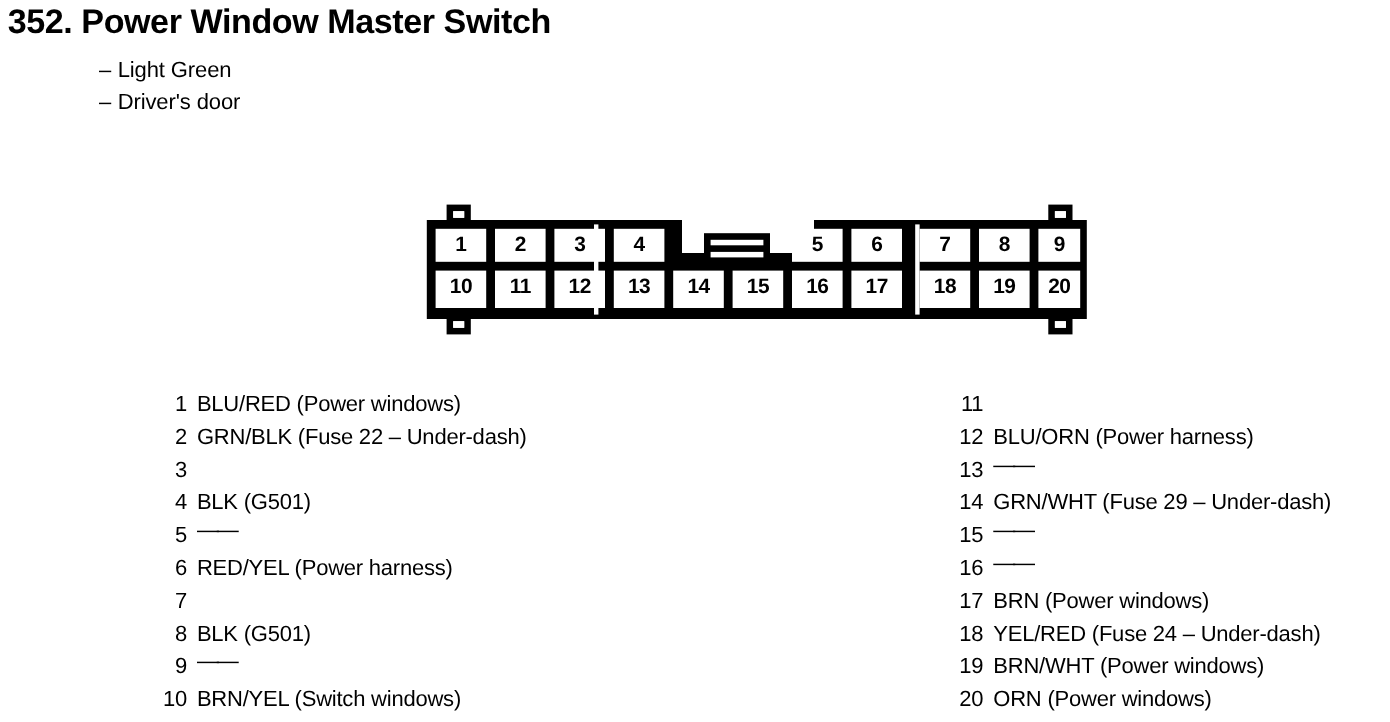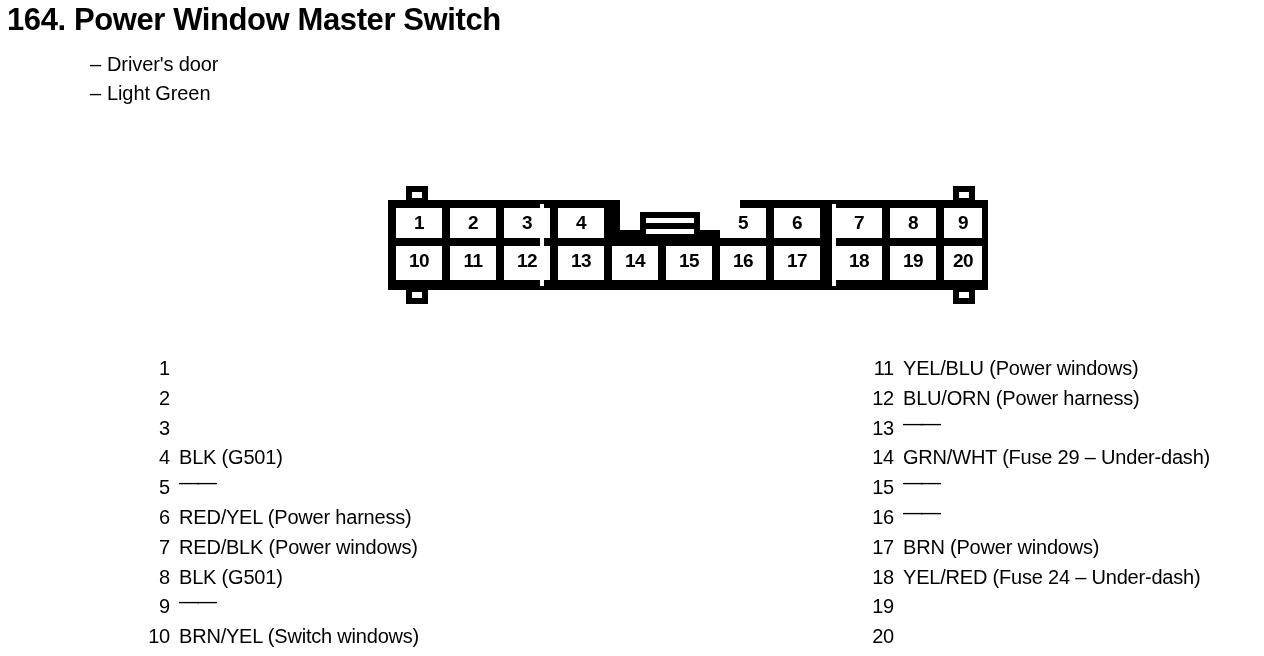--- a/index.html
+++ b/index.html
@@ -134,28 +134,28 @@
   }
   .pin-desc.empty {
     position: relative;
     top: -5px;
     letter-spacing: -2px;
   }
 </style>
 </head>
 <body>
 
-<div id="page-title">164. Power Window Master Switch</div>
+<div id="page-title">352. Power Window Master Switch</div>
 
 <div id="subtitle-list">
   <div class="subtitle-row">
+    <span class="subtitle-dash">–</span><span>Light Green</span>
+  </div>
+  <div class="subtitle-row">
     <span class="subtitle-dash">–</span><span>Driver's door</span>
-  </div>
-  <div class="subtitle-row">
-    <span class="subtitle-dash">–</span><span>Light Green</span>
   </div>
 </div>
 
 <div id="connector">
 
   <div class="conn-tab tab-tl">
       <i></i>
     </div>
   <div class="conn-tab tab-tr">
       <i></i>
@@ -201,60 +201,60 @@
   <div class="pin" style="left:332px; top:60px; width:46px; height:34px;">16</div>
   <div class="pin" style="left:386px; top:60px; width:46px; height:34px;">17</div>
   <div class="pin" style="left:448px; top:60px; width:46px; height:34px;">18</div>
   <div class="pin" style="left:502px; top:60px; width:46px; height:34px;">19</div>
   <div class="pin" style="left:556px; top:60px; width:38px; height:34px;">20</div>
 </div>
 
 <div class="pin-list" id="pin-list-left">
     <div class="pin-row">
       <span class="pin-num">1</span>
+      <span class="pin-desc">BLU/RED (Power windows)</span>
     </div>
     <div class="pin-row">
       <span class="pin-num">2</span>
+      <span class="pin-desc">GRN/BLK (Fuse 22 – Under-dash)</span>
     </div>
     <div class="pin-row">
       <span class="pin-num">3</span>
     </div>
     <div class="pin-row">
       <span class="pin-num">4</span>
       <span class="pin-desc">BLK (G501)</span>
     </div>
     <div class="pin-row">
       <span class="pin-num">5</span>
       <span class="pin-desc empty">——</span>
     </div>
     <div class="pin-row">
       <span class="pin-num">6</span>
       <span class="pin-desc">RED/YEL (Power harness)</span>
     </div>
     <div class="pin-row">
       <span class="pin-num">7</span>
-      <span class="pin-desc">RED/BLK (Power windows)</span>
     </div>
     <div class="pin-row">
       <span class="pin-num">8</span>
       <span class="pin-desc">BLK (G501)</span>
     </div>
     <div class="pin-row">
       <span class="pin-num">9</span>
       <span class="pin-desc empty">——</span>
     </div>
     <div class="pin-row">
       <span class="pin-num">10</span>
       <span class="pin-desc">BRN/YEL (Switch windows)</span>
     </div>
   </div>
 <div class="pin-list" id="pin-list-right">
     <div class="pin-row">
       <span class="pin-num">11</span>
-      <span class="pin-desc">YEL/BLU (Power windows)</span>
     </div>
     <div class="pin-row">
       <span class="pin-num">12</span>
       <span class="pin-desc">BLU/ORN (Power harness)</span>
     </div>
     <div class="pin-row">
       <span class="pin-num">13</span>
       <span class="pin-desc empty">——</span>
     </div>
     <div class="pin-row">
@@ -272,17 +272,19 @@
     <div class="pin-row">
       <span class="pin-num">17</span>
       <span class="pin-desc">BRN (Power windows)</span>
     </div>
     <div class="pin-row">
       <span class="pin-num">18</span>
       <span class="pin-desc">YEL/RED (Fuse 24 – Under-dash)</span>
     </div>
     <div class="pin-row">
       <span class="pin-num">19</span>
+      <span class="pin-desc">BRN/WHT (Power windows)</span>
     </div>
     <div class="pin-row">
       <span class="pin-num">20</span>
+      <span class="pin-desc">ORN (Power windows)</span>
     </div>
   </div>
 
 </body></html>

